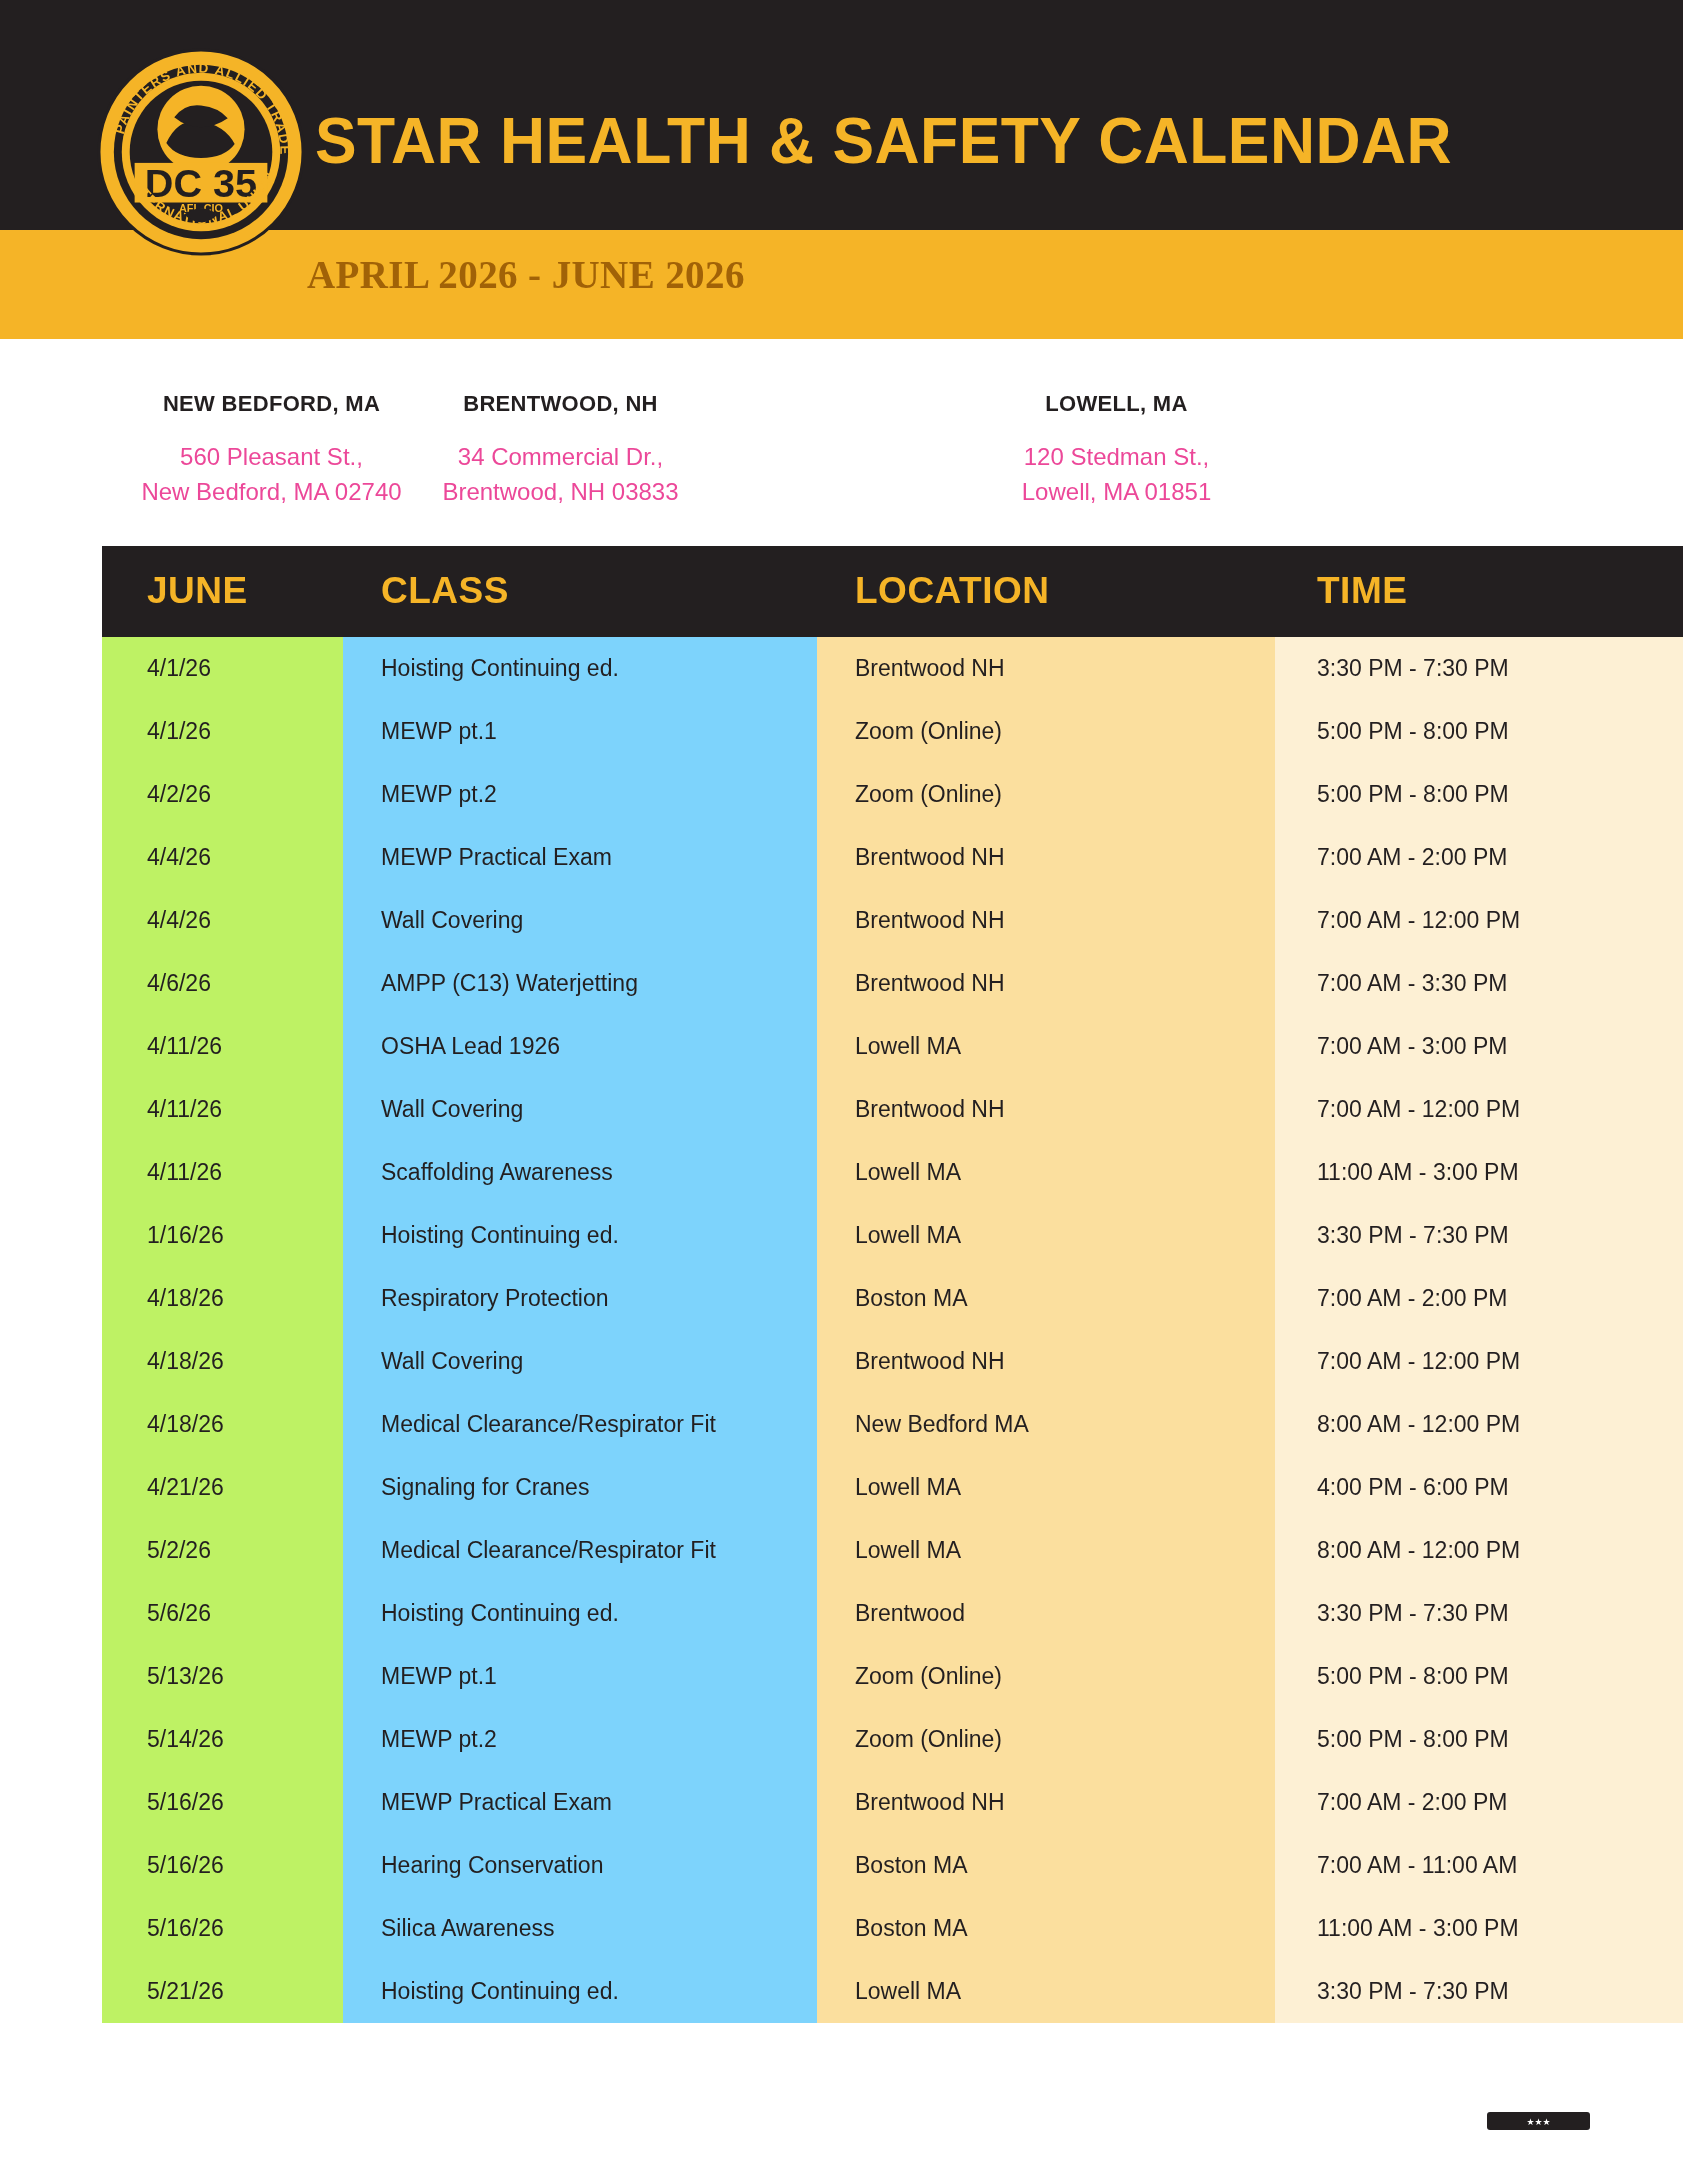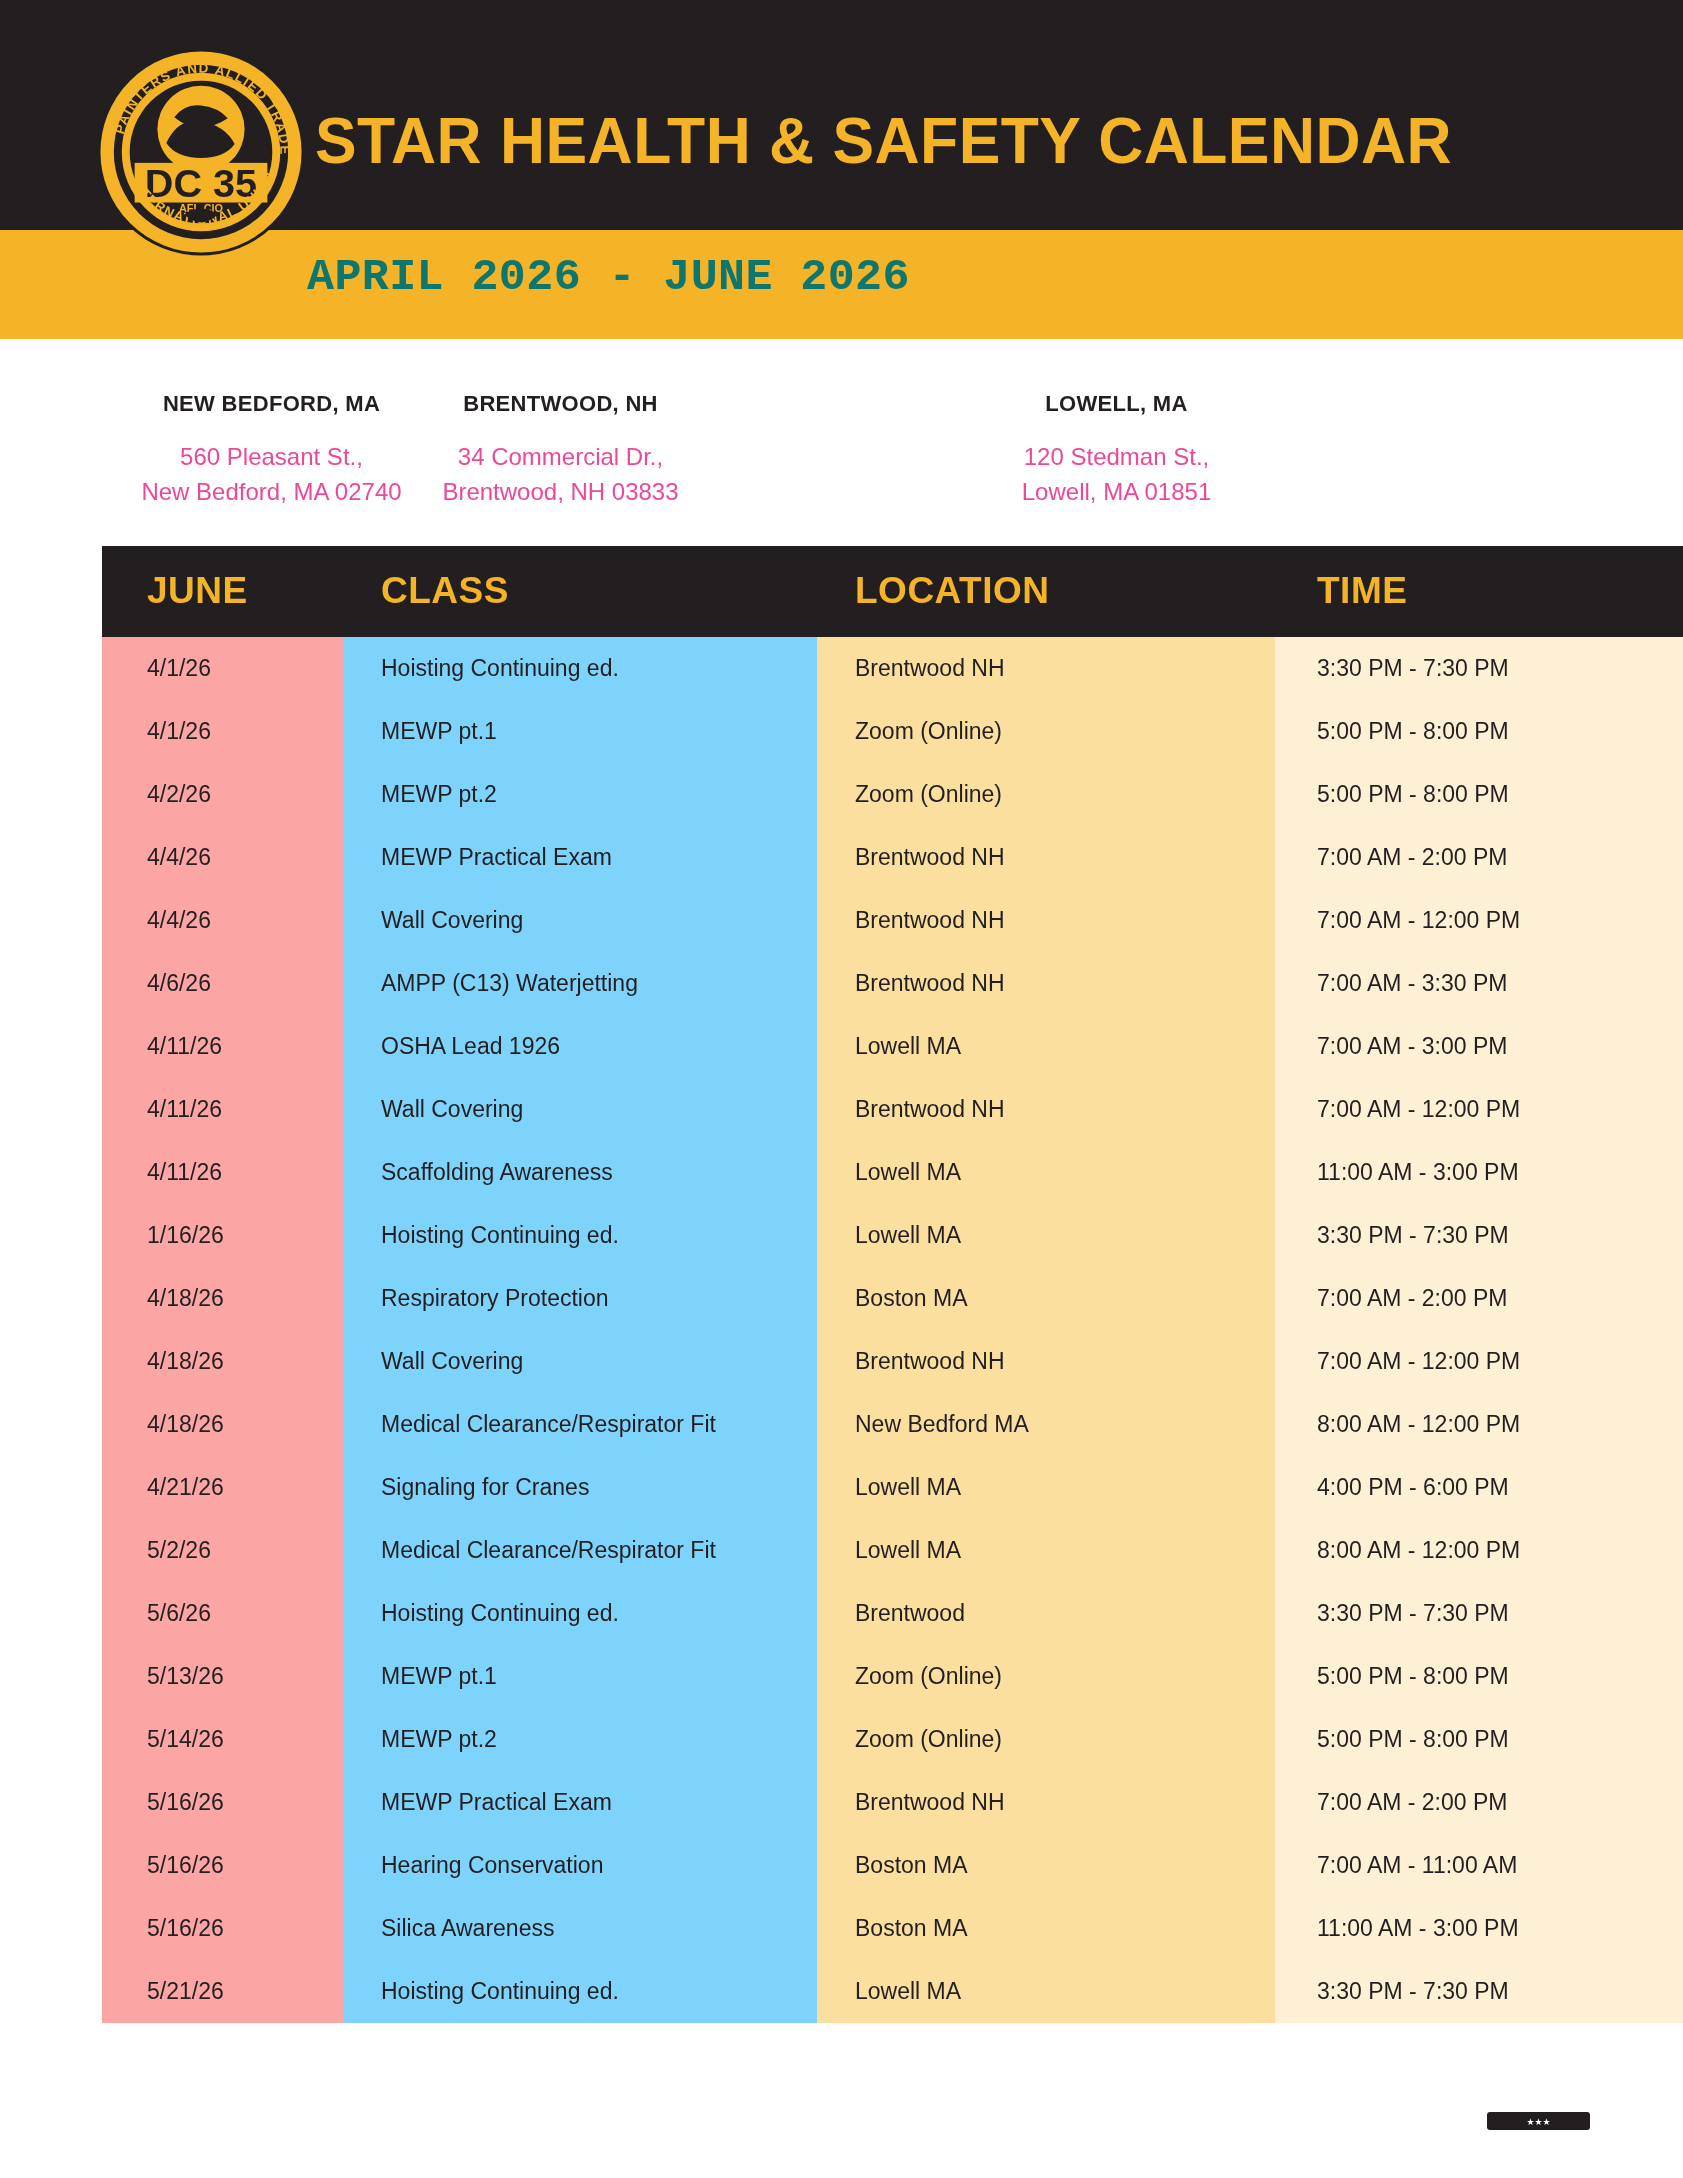--- a/index.html
+++ b/index.html
@@ -43,25 +43,25 @@
     color: #f5b427;
     font-family: "Liberation Sans Narrow", "Liberation Sans", sans-serif;
     transform: scaleX(0.96);
     transform-origin: left center;
     white-space: nowrap;
   }
   .header-subtitle {
     position: absolute;
     top: 252px;
     left: 307px;
-    font-size: 45px;
+    font-size: 39px;
     font-weight: bold;
     letter-spacing: 0.4px;
-    color: #0f766e;
-    font-family: Liberation Mono, monospace;
+    color: #a16207;
+    font-family: Liberation Serif, serif;
     white-space: nowrap;
   }
 
   
   .logo {
     position: absolute;
     top: 48px;
     left: 97px;
     width: 208px;
     height: 208px;
@@ -130,21 +130,21 @@
   th.c-time  { width: 388px; padding-left: 42px; }
 
   tbody td {
     font-size: 23px;
     color: #231f20;
     padding: 0;
     height: 63px;
     vertical-align: middle;
     font-family: "Liberation Sans Narrow", "Liberation Sans", sans-serif;
   }
-  td.c-date { background: #fca5a5; padding-left: 45px; }
+  td.c-date { background: #bef264; padding-left: 45px; }
   td.c-class { background: #7dd3fc; padding-left: 38px; }
   td.c-loc   { background: #fbdf9e; padding-left: 38px; }
   td.c-time  { background: #fdf0d4; padding-left: 42px; }
 
   
   .footer-mark {
     position: absolute;
     bottom: 40px;
     right: 93px;
     width: 103px;

